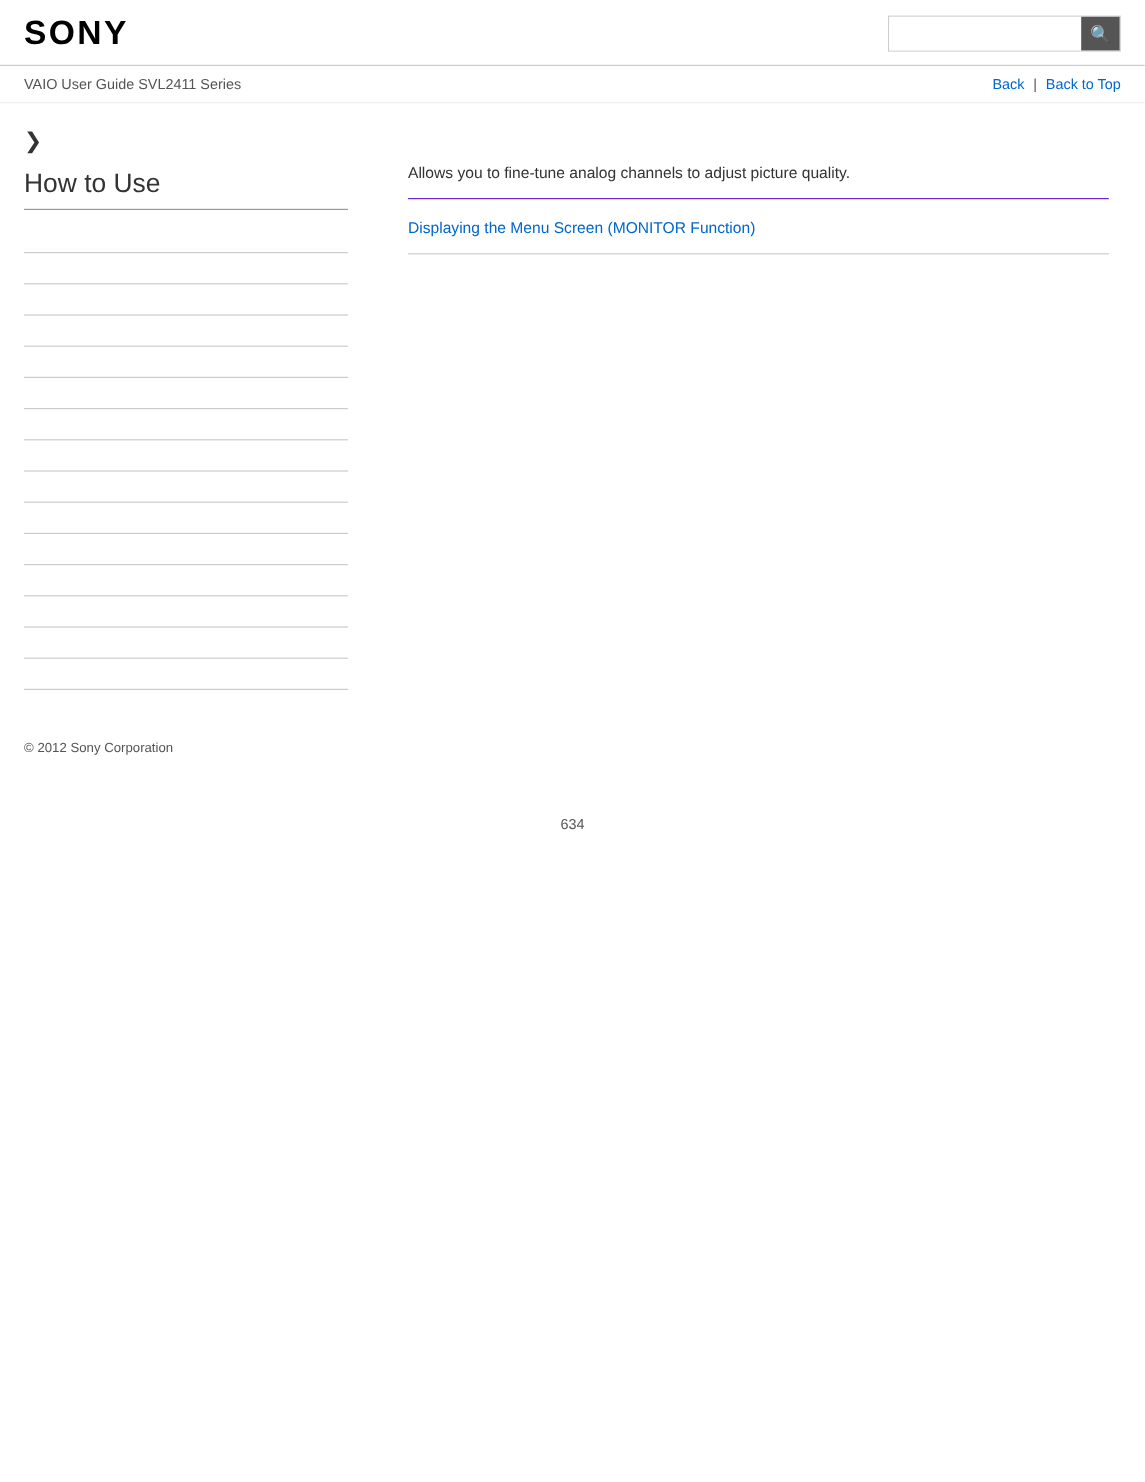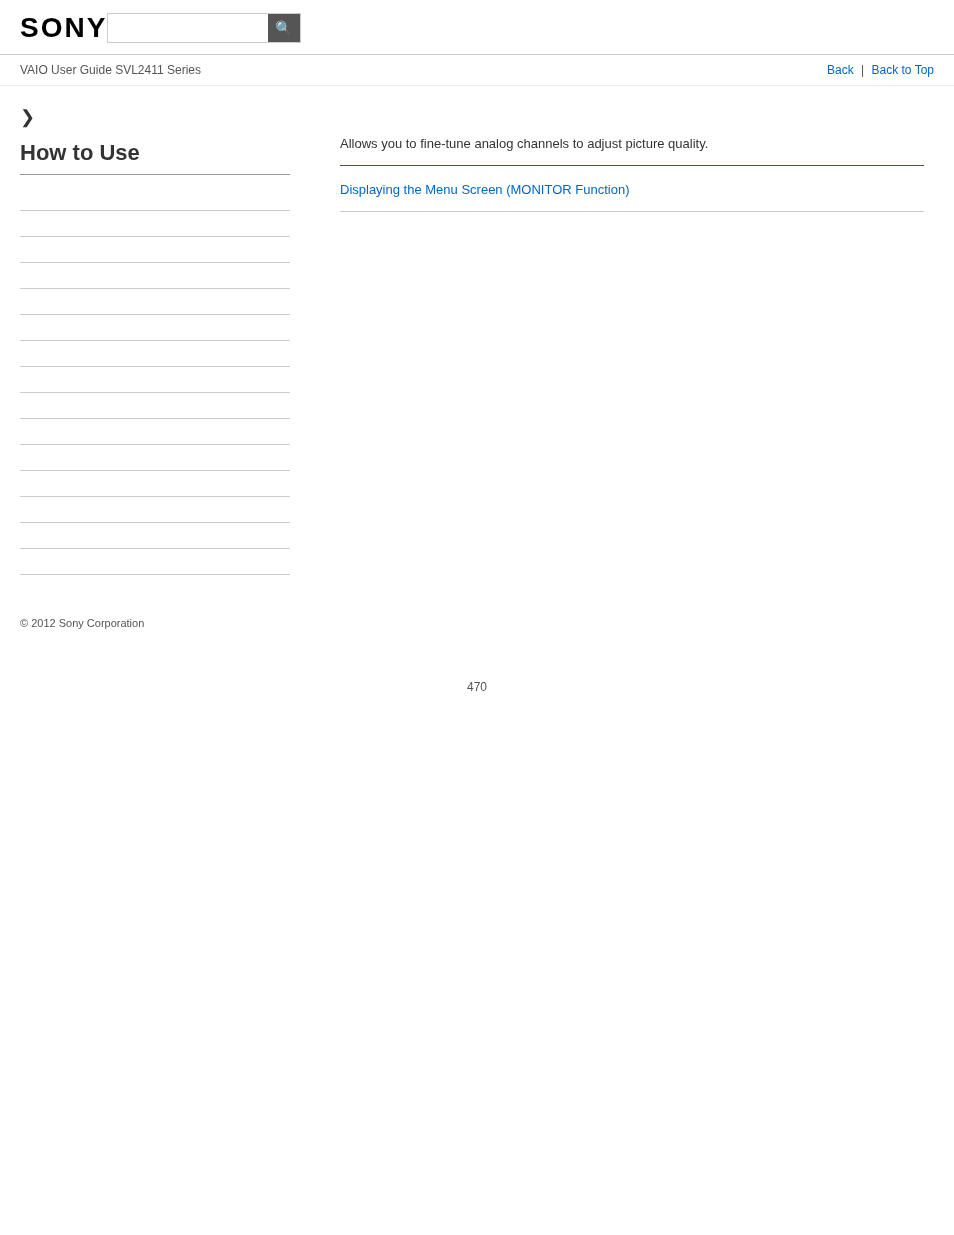--- a/index.html
+++ b/index.html
@@ -14,21 +14,21 @@
       color: #333333;
       font-size: 13px;
       width: 954px;
       min-height: 1235px;
     }
 
     
     .header {
       display: flex;
       align-items: center;
-      justify-content: flex-start;
+      justify-content: space-between;
       padding: 12px 20px 10px 20px;
       border-bottom: 1px solid #cccccc;
     }
 
     .sony-logo {
       font-family: Arial, Helvetica, sans-serif;
       font-size: 28px;
       font-weight: bold;
       letter-spacing: 2px;
       color: #000000;
@@ -107,21 +107,21 @@
 
     .chevron-icon {
       font-size: 18px;
       color: #333;
       margin-bottom: 12px;
       display: block;
     }
 
     .sidebar-title {
       font-size: 22px;
-      font-weight: bold;
+      font-weight: normal;
       color: #333333;
       margin-bottom: 10px;
       padding-bottom: 8px;
       border-bottom: 1px solid #999999;
     }
 
     .sidebar-links {
       list-style: none;
       margin-top: 8px;
     }
@@ -268,13 +268,13 @@
       <a href="#" class="content-link">Displaying the Menu Screen (MONITOR Function)</a>
     </div>
   </div>
 
 </div>
 
 <div class="footer">
   <span class="copyright">© 2012 Sony Corporation</span>
 </div>
 
-<div class="page-number">470</div>
+<div class="page-number">634</div>
 
 </body></html>

